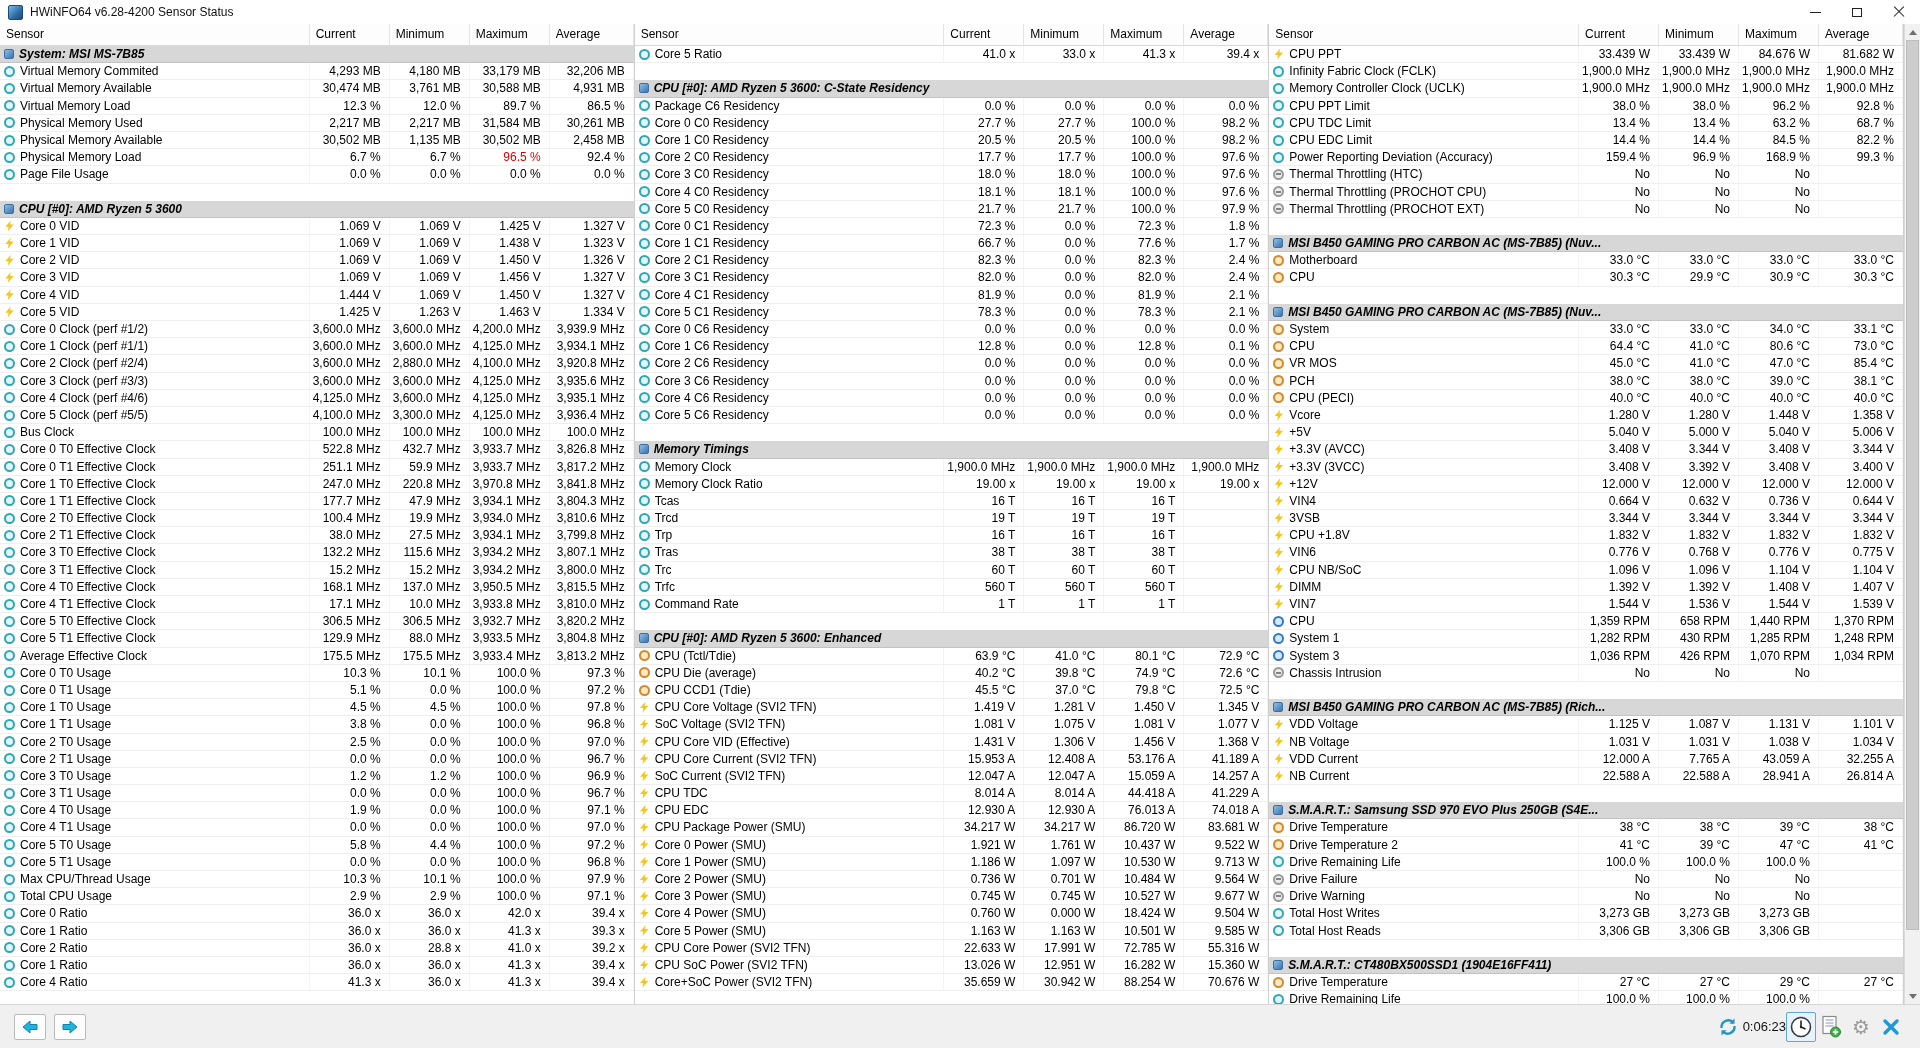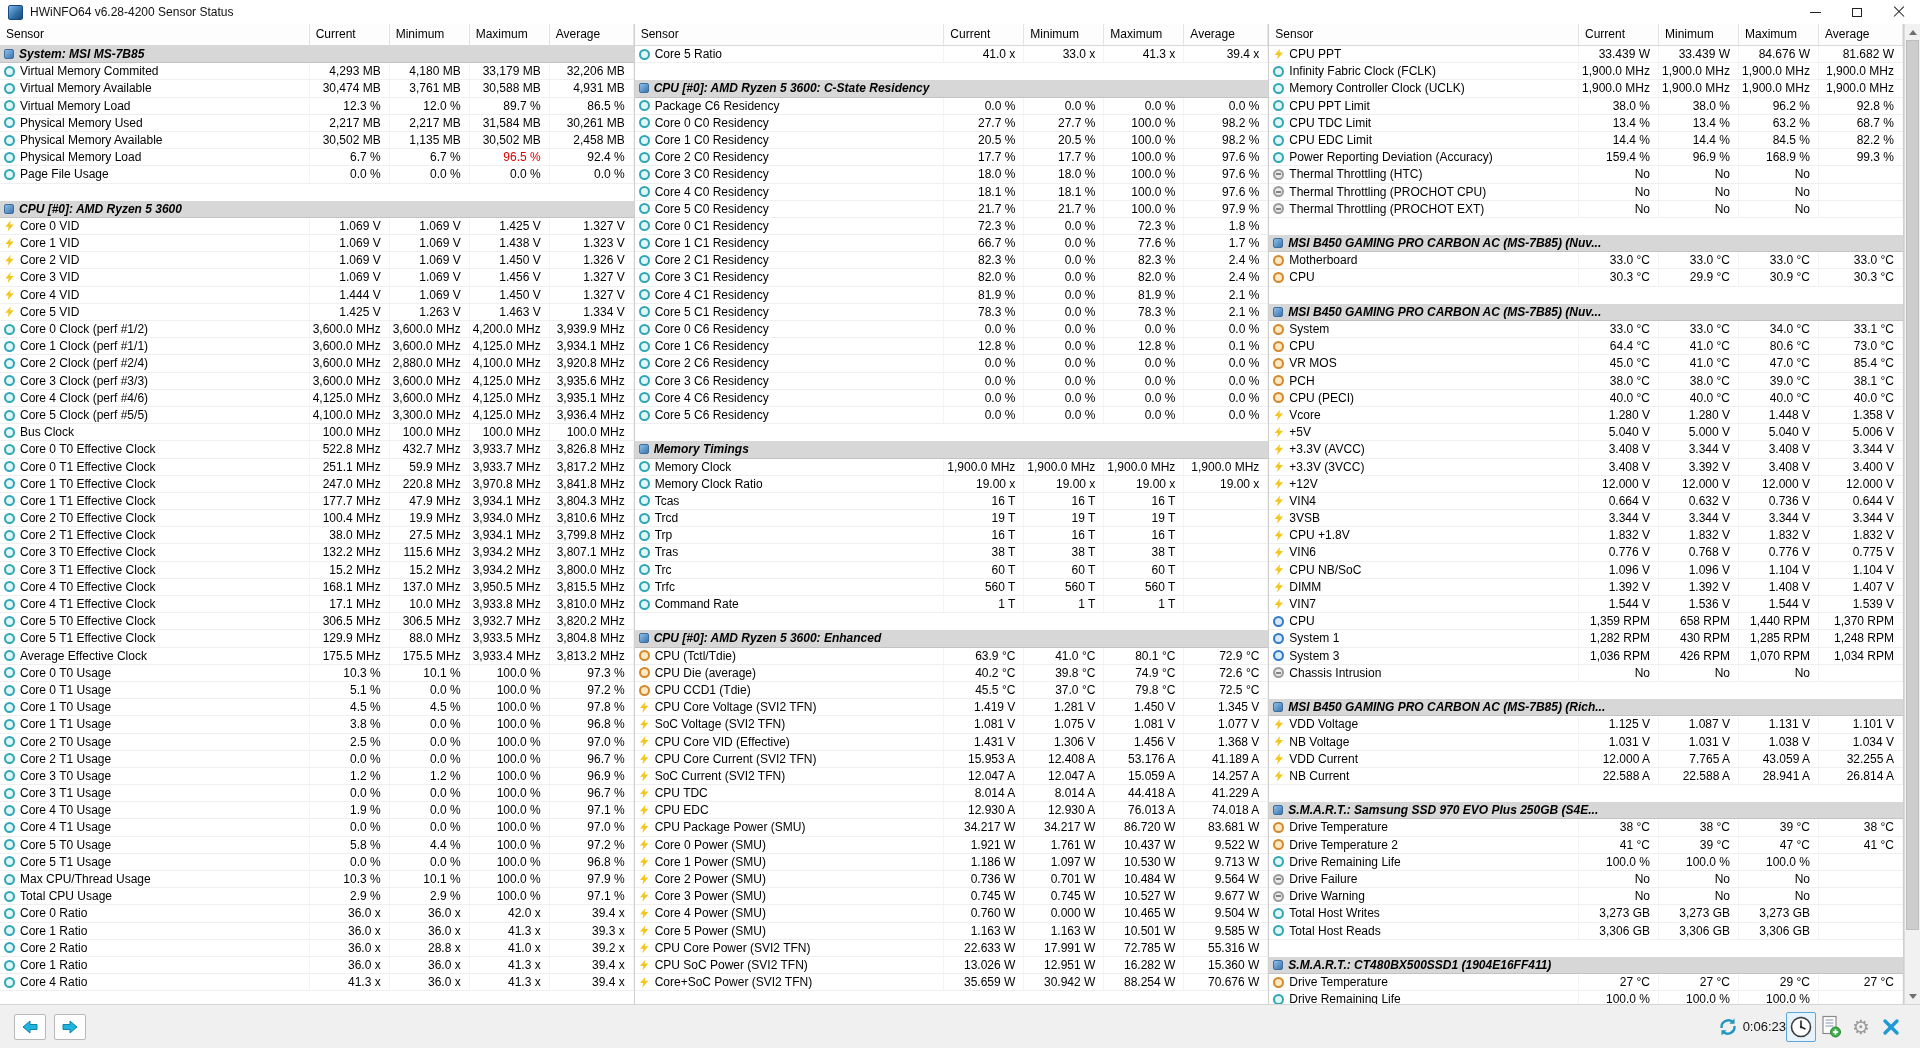--- a/index.html
+++ b/index.html
@@ -1097,21 +1097,21 @@
             <span class="vcell">10.527 W</span>
             <span class="vcell">9.677 W</span>
           </div>
           <div class="row data">
             <span class="lcell">
               <span class="ico power"></span>
               <span class="label">Core 4 Power (SMU)</span>
             </span>
             <span class="vcell">0.760 W</span>
             <span class="vcell">0.000 W</span>
-            <span class="vcell">10.465 W</span>
+            <span class="vcell">18.424 W</span>
             <span class="vcell">9.504 W</span>
           </div>
           <div class="row data">
             <span class="lcell">
               <span class="ico power"></span>
               <span class="label">Core 5 Power (SMU)</span>
             </span>
             <span class="vcell">1.163 W</span>
             <span class="vcell">1.163 W</span>
             <span class="vcell">10.501 W</span>

